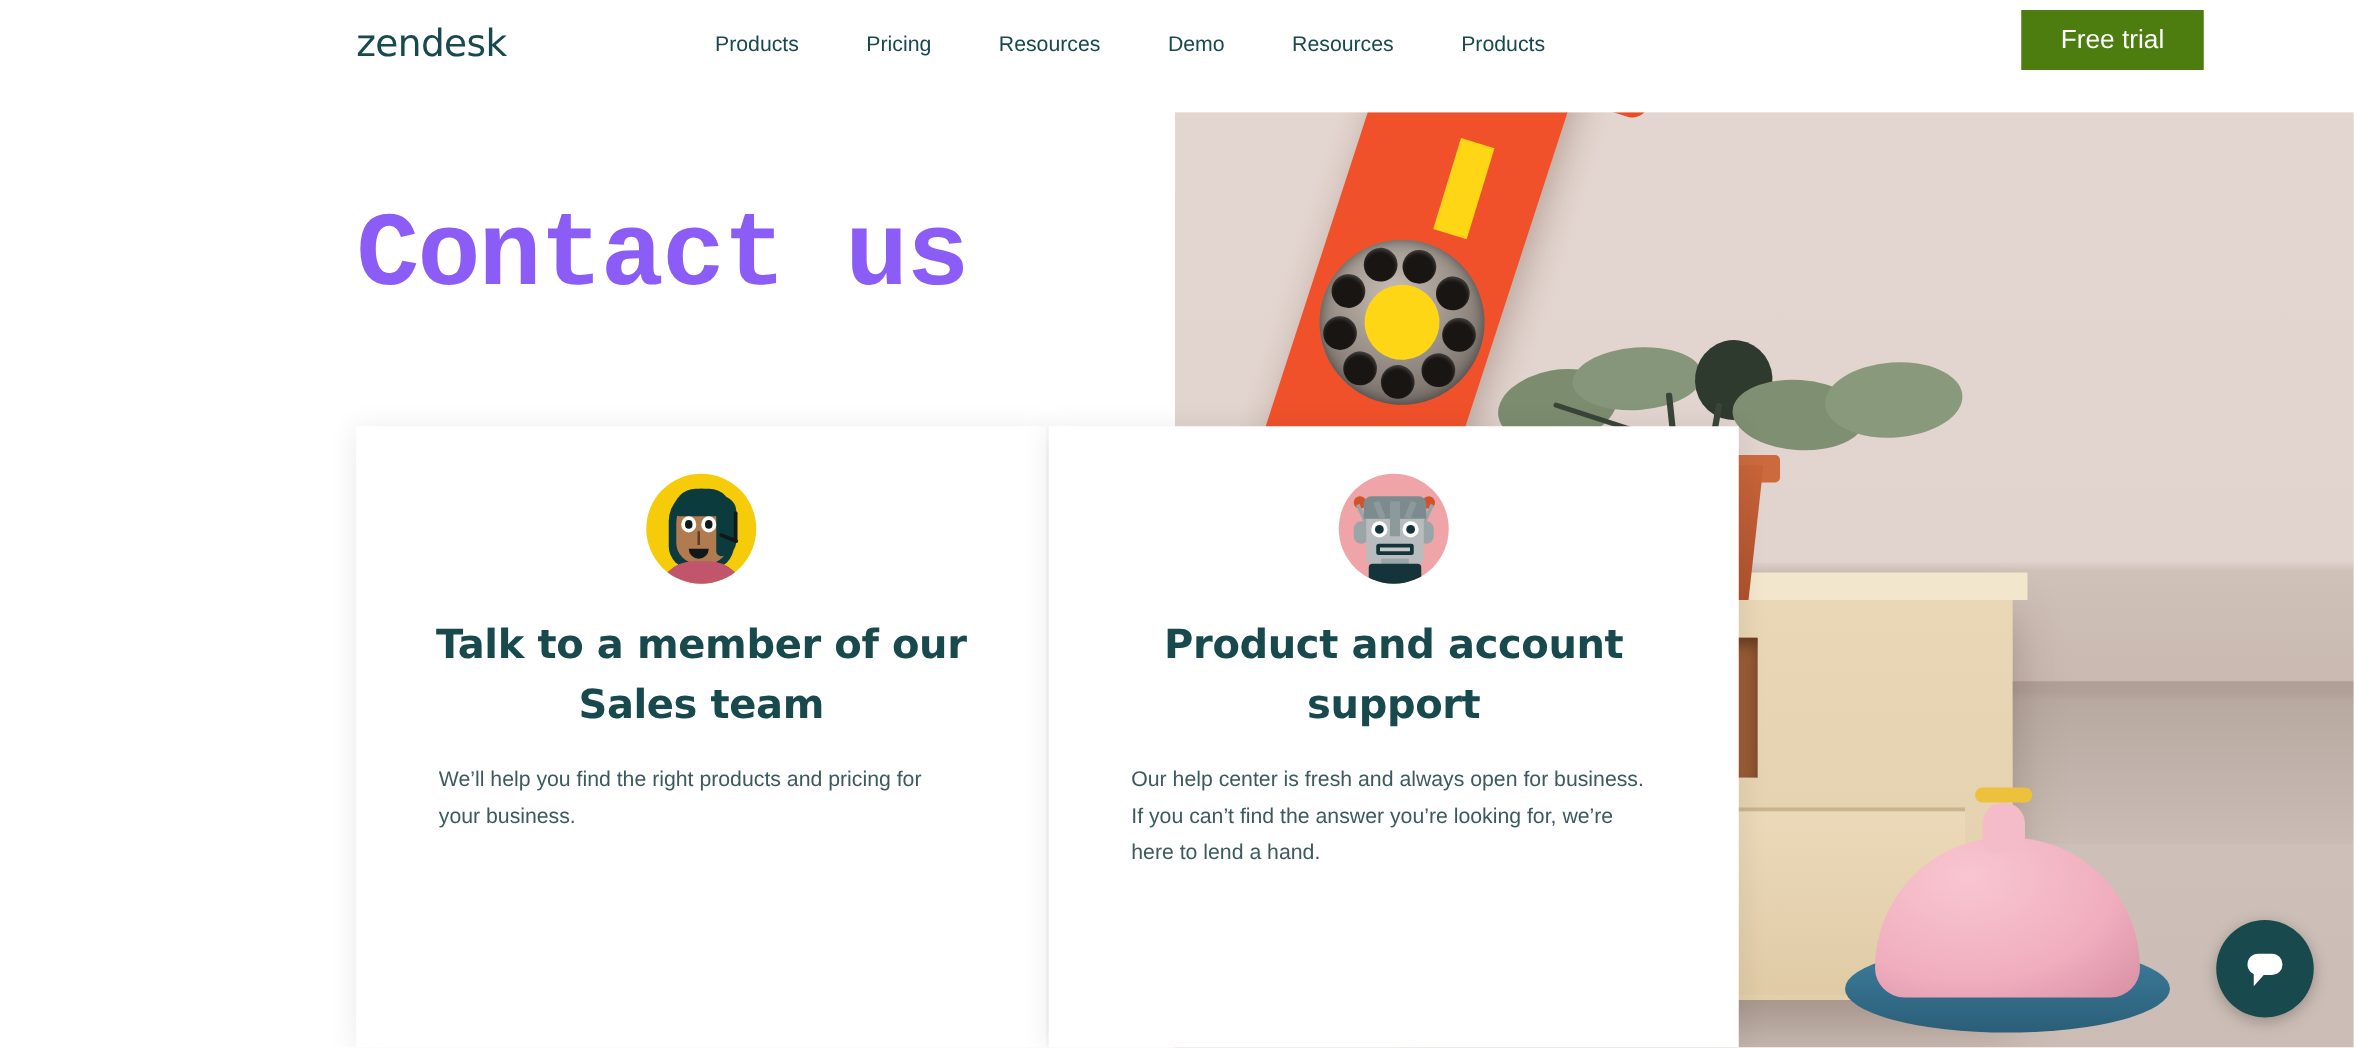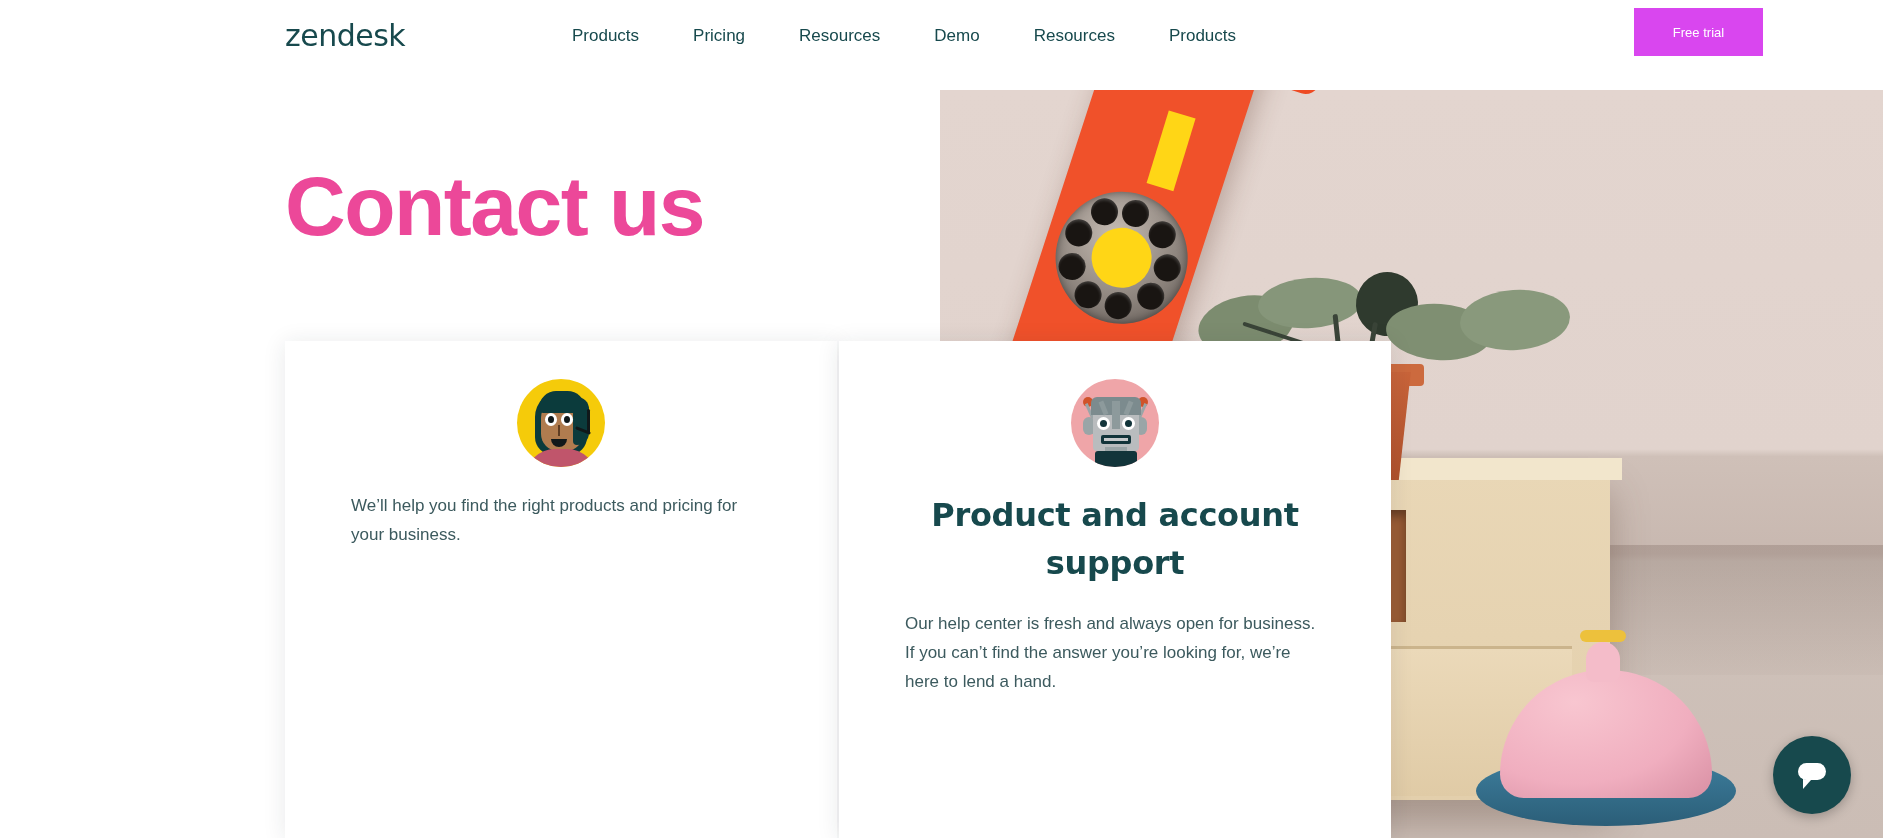--- a/index.html
+++ b/index.html
@@ -23,24 +23,24 @@
     color:#17494D; font-family:"DejaVu Sans", sans-serif;
     line-height:36px; white-space:nowrap;
   }
   .nav { position:absolute; left:545px; top:0; height:72px; display:flex; align-items:center; gap:0; }
   .nav-item {
     font-size:17px; color:#17494D; line-height:22px;
     padding:0 27px; white-space:nowrap; cursor:pointer;
   }
   .free-trial {
     position:absolute; right:120px; top:8px;
-    width:129px; height:48px;
-    background:#d946ef; color:#ffffff;
+    width:146px; height:48px;
+    background:#4d7c0f; color:#ffffff;
     display:flex; align-items:center; justify-content:center;
-    font-size:13px; cursor:pointer; white-space:nowrap;
+    font-size:21px; cursor:pointer; white-space:nowrap;
   }
 
   
   .hero-photo {
     position:absolute; left:940px; top:90px; width:943px; height:748px;
     overflow:hidden;
     background:#E2D4CE;
   }
   .photo-bg {
     position:absolute; inset:0;
@@ -188,22 +188,22 @@
   .bell-top {
     position:absolute; left:640px; top:540px;
     width:46px; height:12px; border-radius:6px;
     background:#EDC13C;
   }
 
   
   .page-title {
     position:absolute; left:285px; top:158px;
     font-size:84px; font-weight:700; letter-spacing:-1.5px;
-    color:#ec4899; line-height:96px;
-    font-family:Liberation Sans, sans-serif;
+    color:#8b5cf6; line-height:96px;
+    font-family:Liberation Mono, monospace;
     white-space:nowrap;
   }
 
   
   .cards { position:absolute; left:285px; top:341px; display:flex; gap:2px; z-index:20; }
   .card {
     width:552px; min-height:497px;
     background:#ffffff;
     box-shadow:0 2px 22px rgba(30,40,45,.10);
     padding:38px 60px 0 60px;
@@ -368,20 +368,21 @@
           </div>
         <div class="s-eye s-eye-r">
             <i></i>
           </div>
         <div class="s-nose"></div>
         <div class="s-mouth"></div>
         <div class="s-mic-b"></div>
         <div class="s-mic"></div>
         <div class="s-shirt"></div>
       </div>
+      <div class="card-title">Talk to a member of our Sales team</div>
       <div class="card-body">We’ll help you find the right products and pricing for your business.</div>
     </div>
 
     <div class="card">
       <div class="avatar avatar-robot">
         <div class="r-bulb r-bulb-l"></div>
         <div class="r-bulb r-bulb-r"></div>
         <div class="r-ant r-ant-l"></div>
         <div class="r-ant r-ant-r"></div>
         <div class="r-ear-l"></div>

